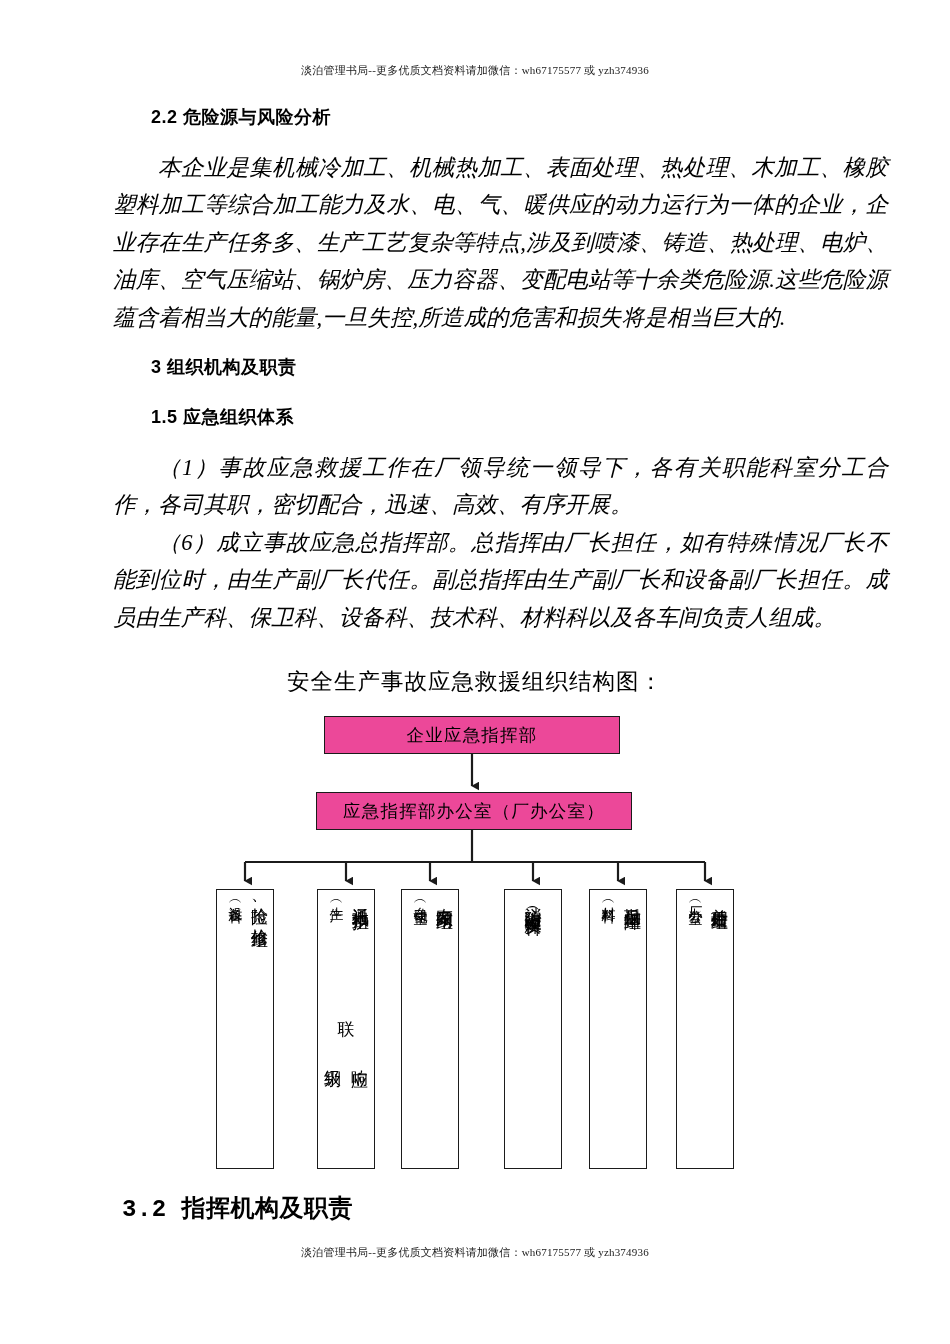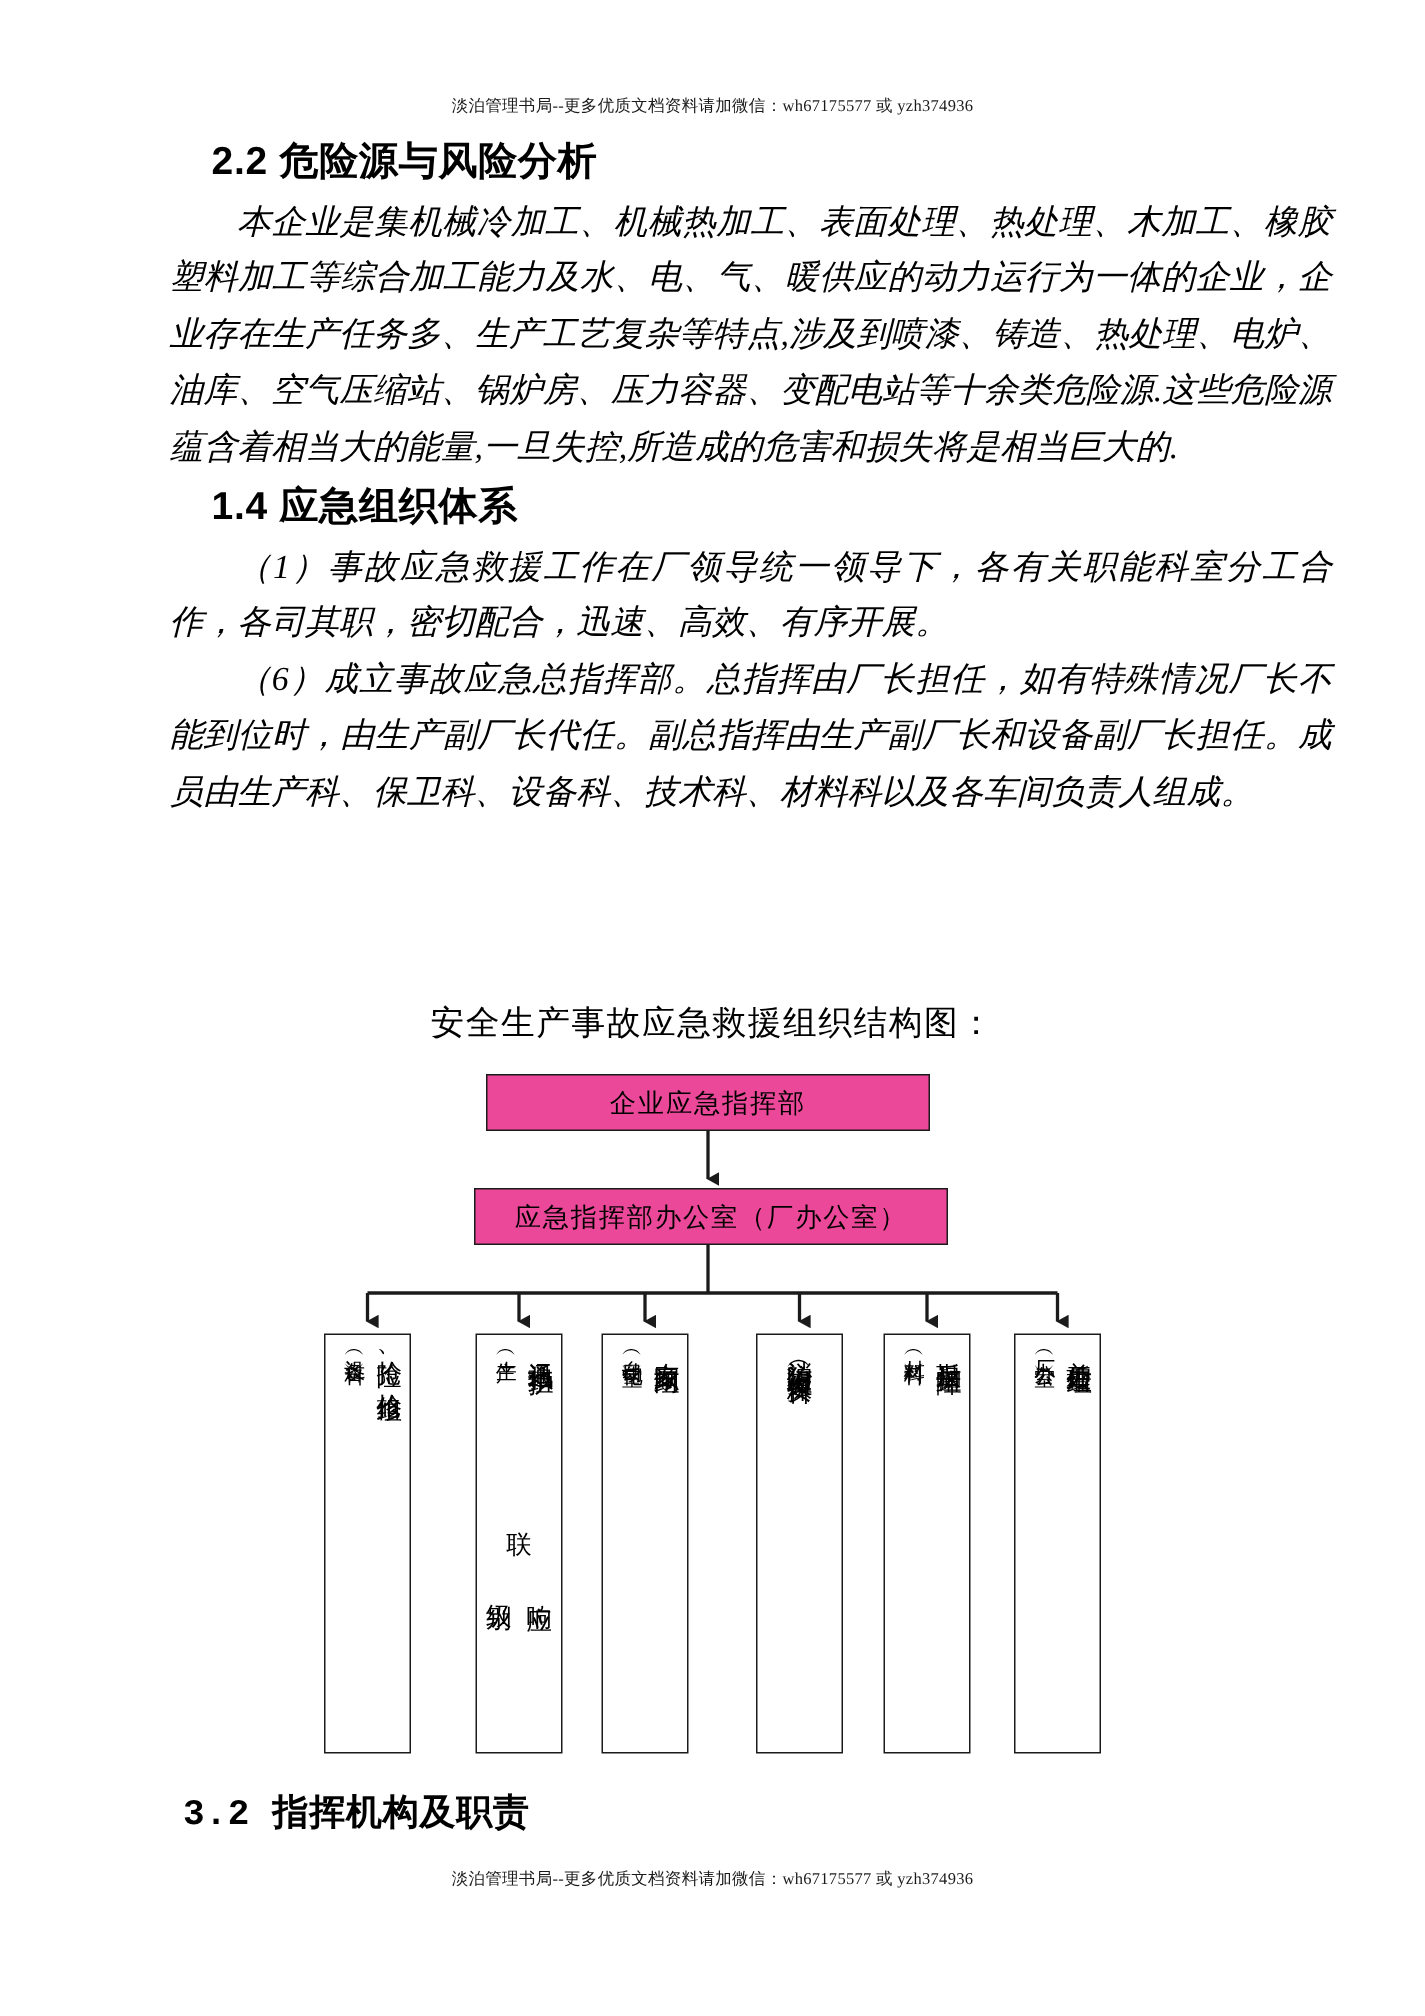--- a/index.html
+++ b/index.html
@@ -41,24 +41,24 @@
   
   .body-block {
     position: absolute;
     left: 113px;
     width: 775px;
   }
 
   .heading {
     font-family: "Liberation Sans", "DejaVu Sans", sans-serif;
     font-weight: bold;
-    font-size: 26px;
+    font-size: 18px;
     line-height: 37px;
     letter-spacing: 0.5px;
-    margin: 3px;
+    margin: 13px;
     text-indent: 25px;
   }
 
   .para {
     font-size: 22.5px;
     line-height: 37.4px;
     margin: 0;
     text-align: justify;
     text-justify: inter-ideograph;
     text-indent: 2em;
@@ -166,22 +166,23 @@
 <div class="page">
 
   <div class="watermark watermark-top">淡泊管理书局--更多优质文档资料请加微信：wh67175577 或 yzh374936</div>
 
   <div class="body-block" style="top:86px;">
 
     <div class="heading">2.2  危险源与风险分析</div>
 
     <div class="para">本企业是集机械冷加工、机械热加工、表面处理、热处理、木加工、橡胶塑料加工等综合加工能力及水、电、气、暖供应的动力运行为一体的企业，企业存在生产任务多、生产工艺复杂等特点,涉及到喷漆、铸造、热处理、电炉、油库、空气压缩站、锅炉房、压力容器、变配电站等十余类危险源.这些危险源蕴含着相当大的能量,一旦失控,所造成的危害和损失将是相当巨大的.</div>
 
-
-    <div class="heading">1.4  应急组织体系</div>
+    <div class="heading">3  组织机构及职责</div>
+
+    <div class="heading">1.5  应急组织体系</div>
 
     <div class="para">（1）事故应急救援工作在厂领导统一领导下，各有关职能科室分工合作，各司其职，密切配合，迅速、高效、有序开展。</div>
 
     <div class="para">（6）成立事故应急总指挥部。总指挥由厂长担任，如有特殊情况厂长不能到位时，由生产副厂长代任。副总指挥由生产副厂长和设备副厂长担任。成员由生产科、保卫科、设备科、技术科、材料科以及各车间负责人组成。</div>
   </div>
 
   <div class="chart">
 
     <div class="chart-title">安全生产事故应急救援组织结构图：</div>
 

